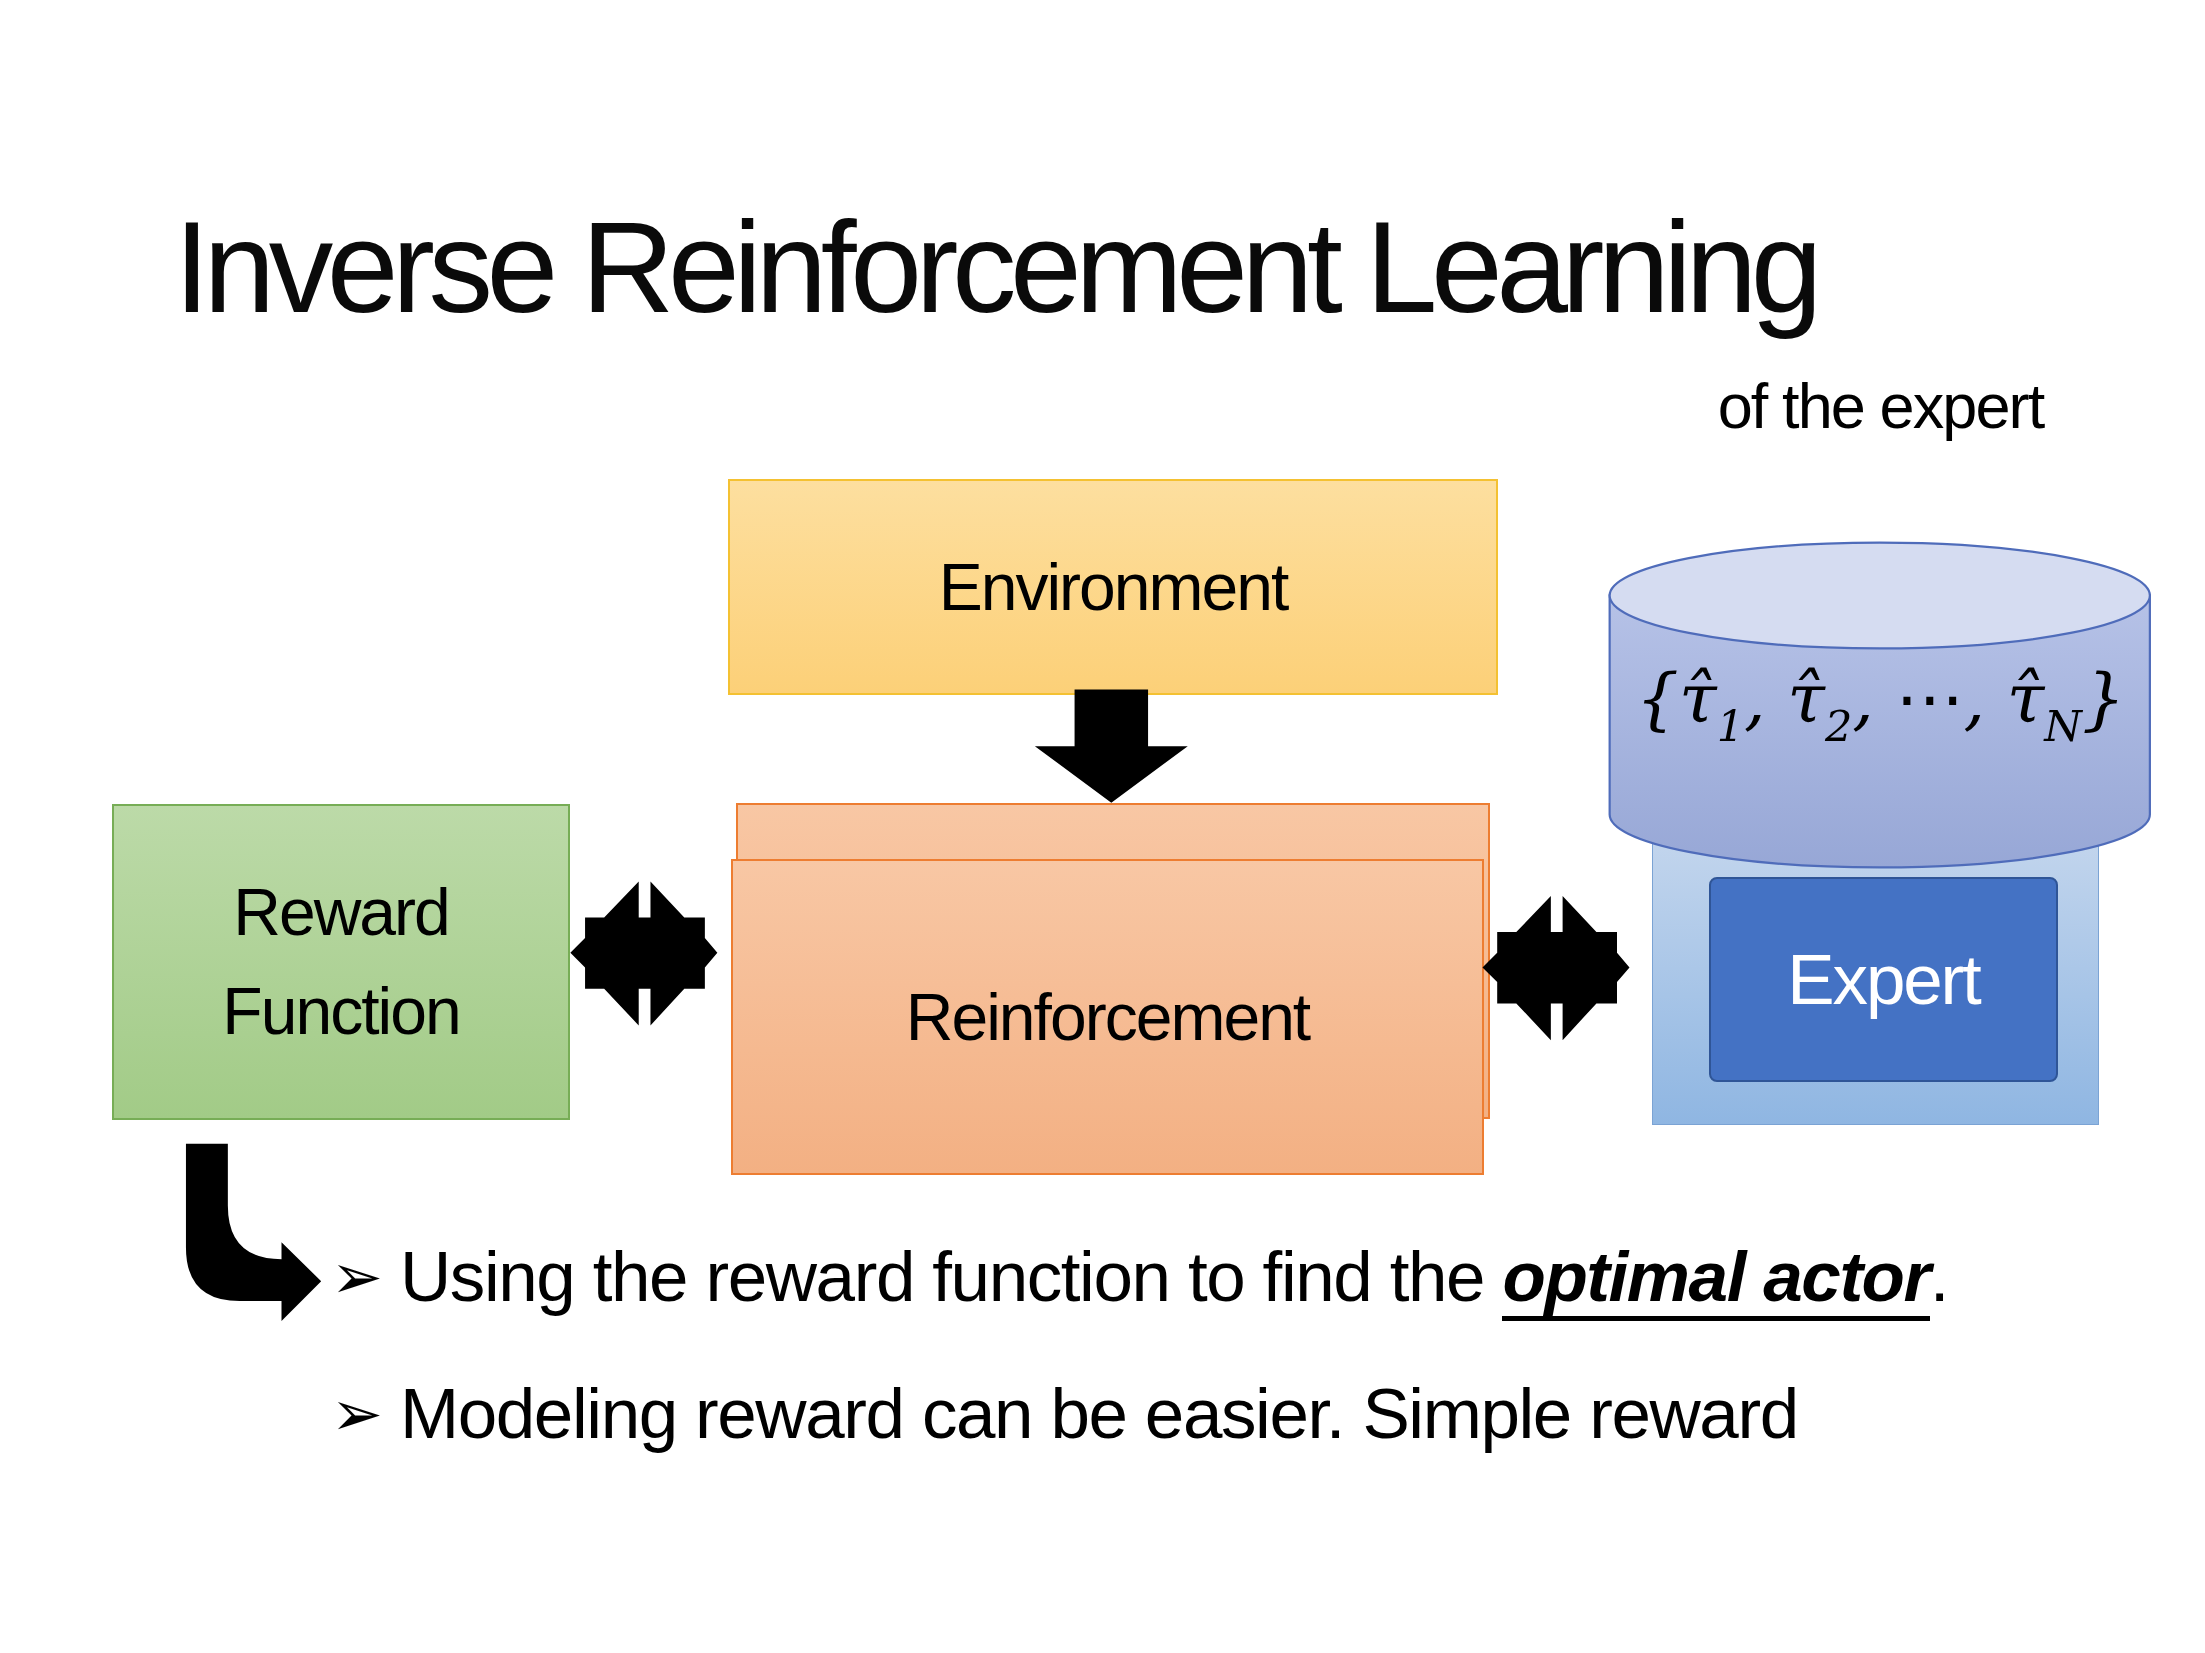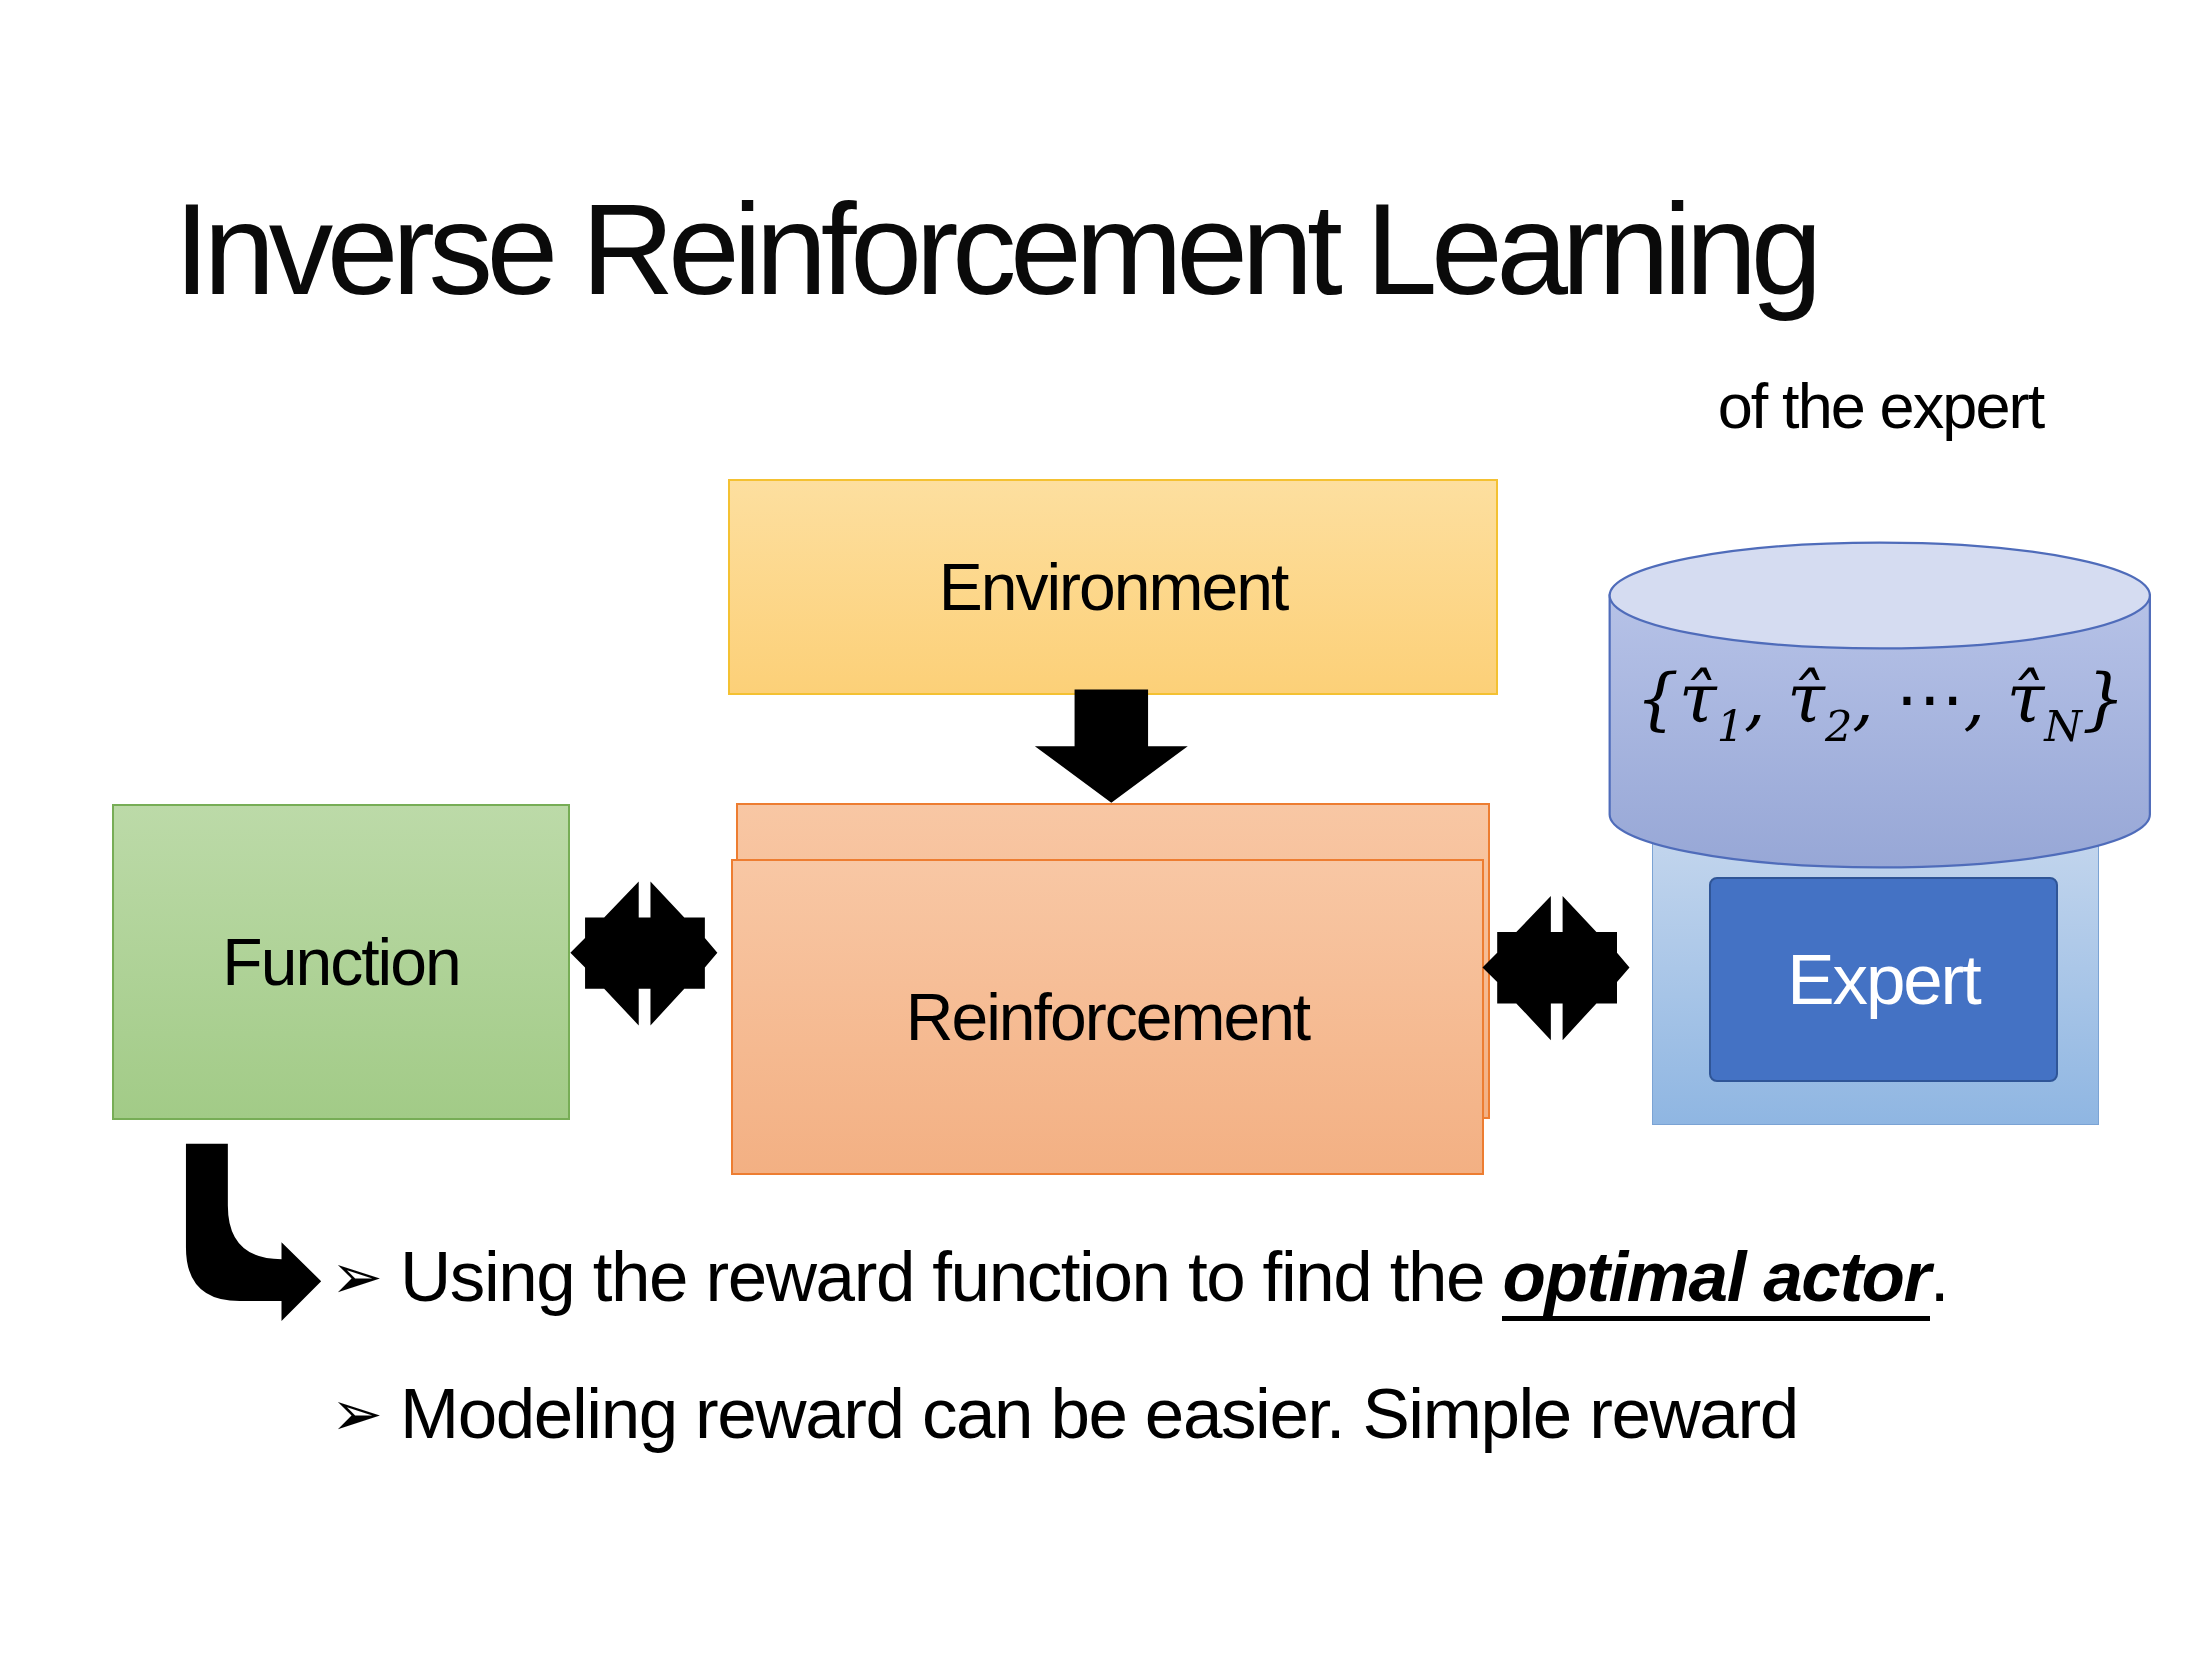--- a/index.html
+++ b/index.html
@@ -3,21 +3,21 @@
 <meta charset="utf-8">
 <style>
   html,body{margin:0;padding:0;}
   body{
     width:2205px;height:1654px;position:relative;overflow:hidden;
     background:#ffffff;font-family:"Liberation Sans",sans-serif;color:#000;
   }
   .abs{position:absolute;}
 
   #title{
-    left:174px;top:182px;line-height:1.05;font-size:129px;font-weight:400;
+    left:174px;top:200px;line-height:1.05;font-size:129px;font-weight:400;
     letter-spacing:-0.05em;white-space:nowrap;color:#0a0a0a;
   }
 
   #demo-label{
     left:1636px;top:362px;width:489px;text-align:center;
     font-size:63px;line-height:1.42;letter-spacing:-0.03em;z-index:3;
   }
 
   .box{
     position:absolute;display:flex;flex-direction:column;
@@ -92,20 +92,21 @@
 <div class="box" id="env-box">
   <span>Environment</span>
 </div>
 
 <div class="box" id="rl-dup"></div>
 <div class="box" id="rl-box">
   <span>Reinforcement</span>
 </div>
 
 <div class="box" id="reward-box">
+  <span>Reward</span>
   <span>Function</span>
 </div>
 
 <div class="box" id="expert-bg"></div>
 <div class="box" id="expert-box">
   <span>Expert</span>
 </div>
 
 <svg id="shape-layer" viewBox="0 0 3000 2250" xmlns="http://www.w3.org/2000/svg">
   <defs>

